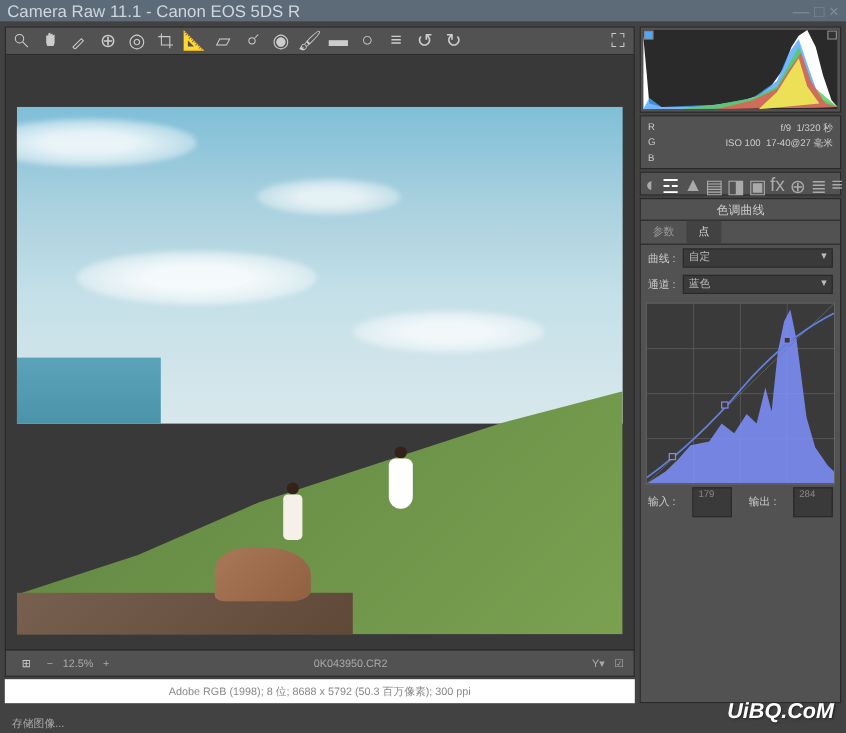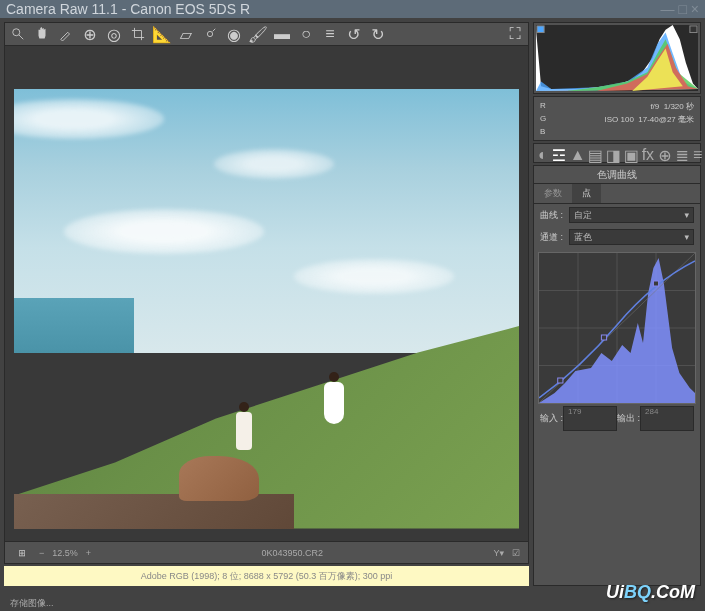--- a/index.html
+++ b/index.html
@@ -23,42 +23,42 @@
 .hill{position:absolute;bottom:0;left:0;right:0;height:50%;background:linear-gradient(135deg,#5a8040 0%,#6a9048 40%,#7aa050 100%);clip-path:polygon(0 85%,20% 70%,40% 50%,60% 35%,80% 20%,100% 8%,100% 100%,0 100%)}
 .rock{position:absolute;bottom:28px;left:165px;width:80px;height:45px;background:linear-gradient(135deg,#a87858,#906040);border-radius:40% 50% 20% 10%}
 .rock2{position:absolute;bottom:0;left:0;width:280px;height:35px;background:linear-gradient(135deg,#786050,#604838)}
 .person{position:absolute;width:20px;height:50px}
 .p1{bottom:75px;left:220px}
 .p2{bottom:105px;left:310px}
 .person::before{content:"";position:absolute;width:10px;height:10px;background:#332218;border-radius:50%;left:5px;top:-2px}
 .p1::after{content:"";position:absolute;width:16px;height:38px;background:#f5f0e8;border-radius:4px;left:2px;top:8px}
 .p2::after{content:"";position:absolute;width:20px;height:42px;background:#fff;border-radius:8px 8px 14px 14px;left:0;top:8px}
 .zoom-bar{height:22px;background:#525252;border:1px solid #2a2a2a;border-top:none;display:flex;align-items:center;padding:0 8px;gap:8px;font-size:9px;color:#aaa}
-.info-bar{height:20px;background:#fef9c3;display:flex;align-items:center;justify-content:center;font-size:9px;color:#888;margin-top:2px}
+.info-bar{height:20px;background:#ffffff;display:flex;align-items:center;justify-content:center;font-size:9px;color:#888;margin-top:2px}
 .right{width:168px;display:flex;flex-direction:column;gap:2px}
 .panel{background:#525252;border:1px solid #2a2a2a}
 .histogram{height:72px;padding:2px;position:relative}
 .histo-svg{width:100%;height:100%}
 .metadata{font-size:8px;color:#ccc;padding:4px 6px;display:grid;grid-template-columns:auto auto;gap:2px 10px}
 .metadata div:nth-child(even){text-align:right}
 .icon-tabs{height:20px;display:flex;align-items:center;padding:0 4px;gap:4px}
 .icon-tabs .it{width:14px;height:14px;color:#aaa;cursor:pointer}
 .panel-title{height:18px;display:flex;align-items:center;justify-content:center;font-size:10px;color:#ccc;border-bottom:1px solid #2a2a2a}
 .tabs{display:flex;height:20px;border-bottom:1px solid #2a2a2a}
 .tab{padding:0 10px;font-size:9px;color:#999;display:flex;align-items:center;cursor:pointer}
 .tab.active{background:#424242;color:#ddd}
 .dropdown-row{display:flex;align-items:center;height:22px;padding:0 6px;gap:6px;font-size:9px;color:#ccc}
-.dropdown{flex:1;background:#3a3a3a;border:1px solid #2a2a2a;height:16px;display:flex;align-items:center;padding:0 4px;font-size:9px;color:#bbb;justify-content:space-between;cursor:pointer}
+.dropdown{flex:1;background:#3a3a3a;border:1px solid #2a2a2a;height:16px;display:flex;align-items:flex-start;padding:0 4px;font-size:9px;color:#bbb;justify-content:space-between;cursor:pointer}
 .curve-box{height:160px;padding:4px;position:relative}
 .curve-svg{width:100%;height:100%;background:#3a3a3a;border:1px solid #666}
-.input-output{display:flex;height:20px;padding:0 6px;gap:0;align-items:center;font-size:9px;color:#ccc}
+.input-output{display:flex;height:20px;padding:0 6px;gap:14px;align-items:center;font-size:9px;color:#ccc}
 .io-field{flex:1;background:#3a3a3a;border:1px solid #2a2a2a;height:25px;padding:0 4px;font-size:8px;color:#888}
 .bottom{height:20px;background:#424242;display:flex;align-items:flex-end;padding:0 10px;font-size:9px;color:#aaa}
 .watermark{position:absolute;bottom:8px;right:10px;font-size:18px;font-weight:bold;color:#fff;text-shadow:1px 1px 2px rgba(0,0,0,.5);font-style:italic}
-.watermark .b{color:#7dd3fc}
+.watermark .b{color:#ffffff}
 </style>
 </head>
 <body>
 
 <div class="titlebar">
   <span>Camera Raw 11.1 - Canon EOS 5DS R</span>
   <span class="window-btns">— □ ×</span>
 </div>
 
 <div class="main">

